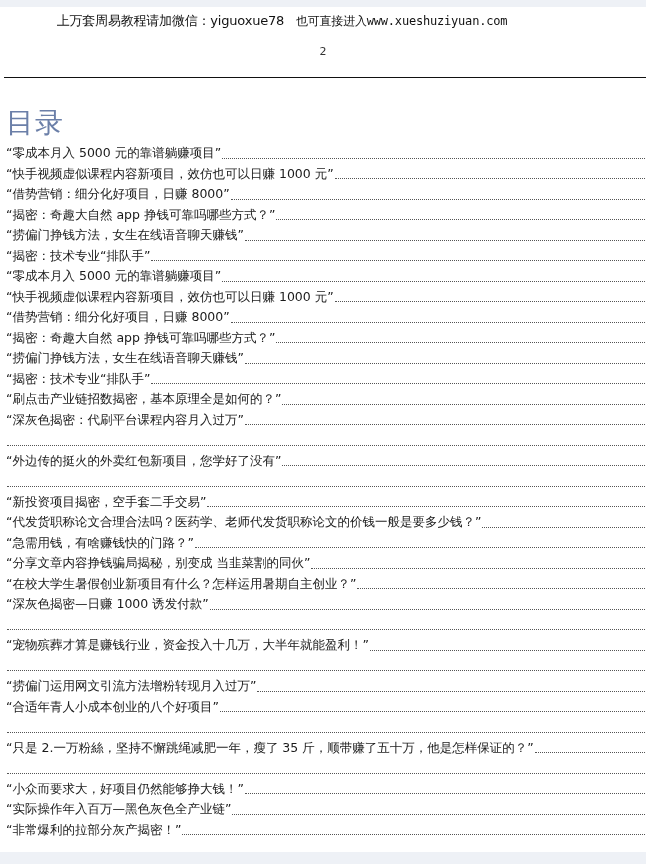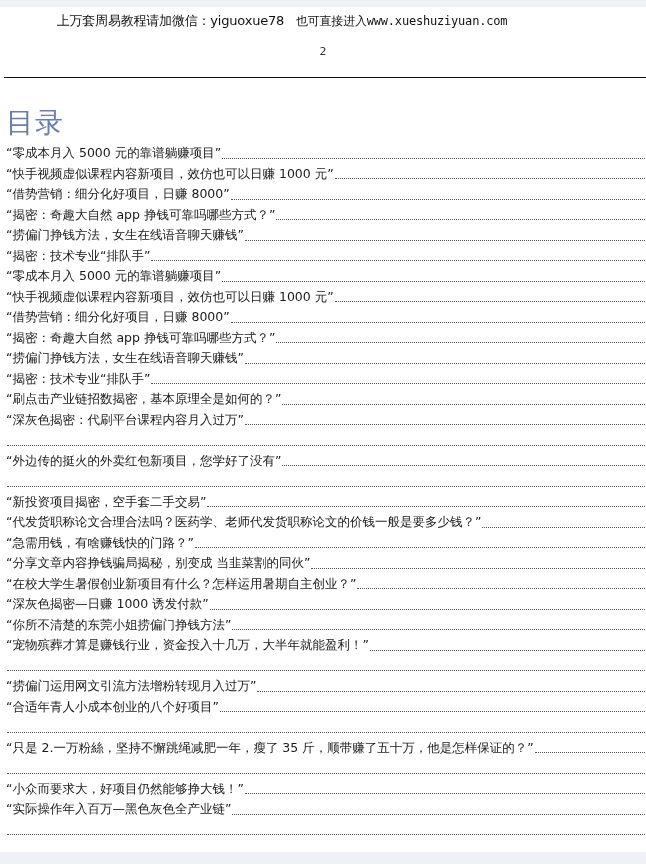--- a/index.html
+++ b/index.html
@@ -162,21 +162,20 @@
     </li>
     <li class="toc-row">
       <span class="toc-text">“在校大学生暑假创业新项目有什么？怎样运用暑期自主创业？”</span>
       <span class="toc-dots"></span>
     </li>
     <li class="toc-row">
       <span class="toc-text">“深灰色揭密—日赚 1000 诱发付款”</span>
       <span class="toc-dots"></span>
     </li>
     <li class="toc-row">
-      <span class="toc-text">“你所不清楚的东莞小姐捞偏门挣钱方法”</span>
       <span class="toc-dots"></span>
     </li>
     <li class="toc-row">
       <span class="toc-text">“宠物殡葬才算是赚钱行业，资金投入十几万，大半年就能盈利！”</span>
       <span class="toc-dots"></span>
     </li>
     <li class="toc-row">
       <span class="toc-dots"></span>
     </li>
     <li class="toc-row">
@@ -199,17 +198,18 @@
     </li>
     <li class="toc-row">
       <span class="toc-text">“小众而要求大，好项目仍然能够挣大钱！”</span>
       <span class="toc-dots"></span>
     </li>
     <li class="toc-row">
       <span class="toc-text">“实际操作年入百万—黑色灰色全产业链”</span>
       <span class="toc-dots"></span>
     </li>
     <li class="toc-row">
+      <span class="toc-text">“非常爆利的拉部分灰产揭密！”</span>
       <span class="toc-dots"></span>
     </li>
   </ul>
 
 <div class="bottom-band"></div>
 
 </body></html>

